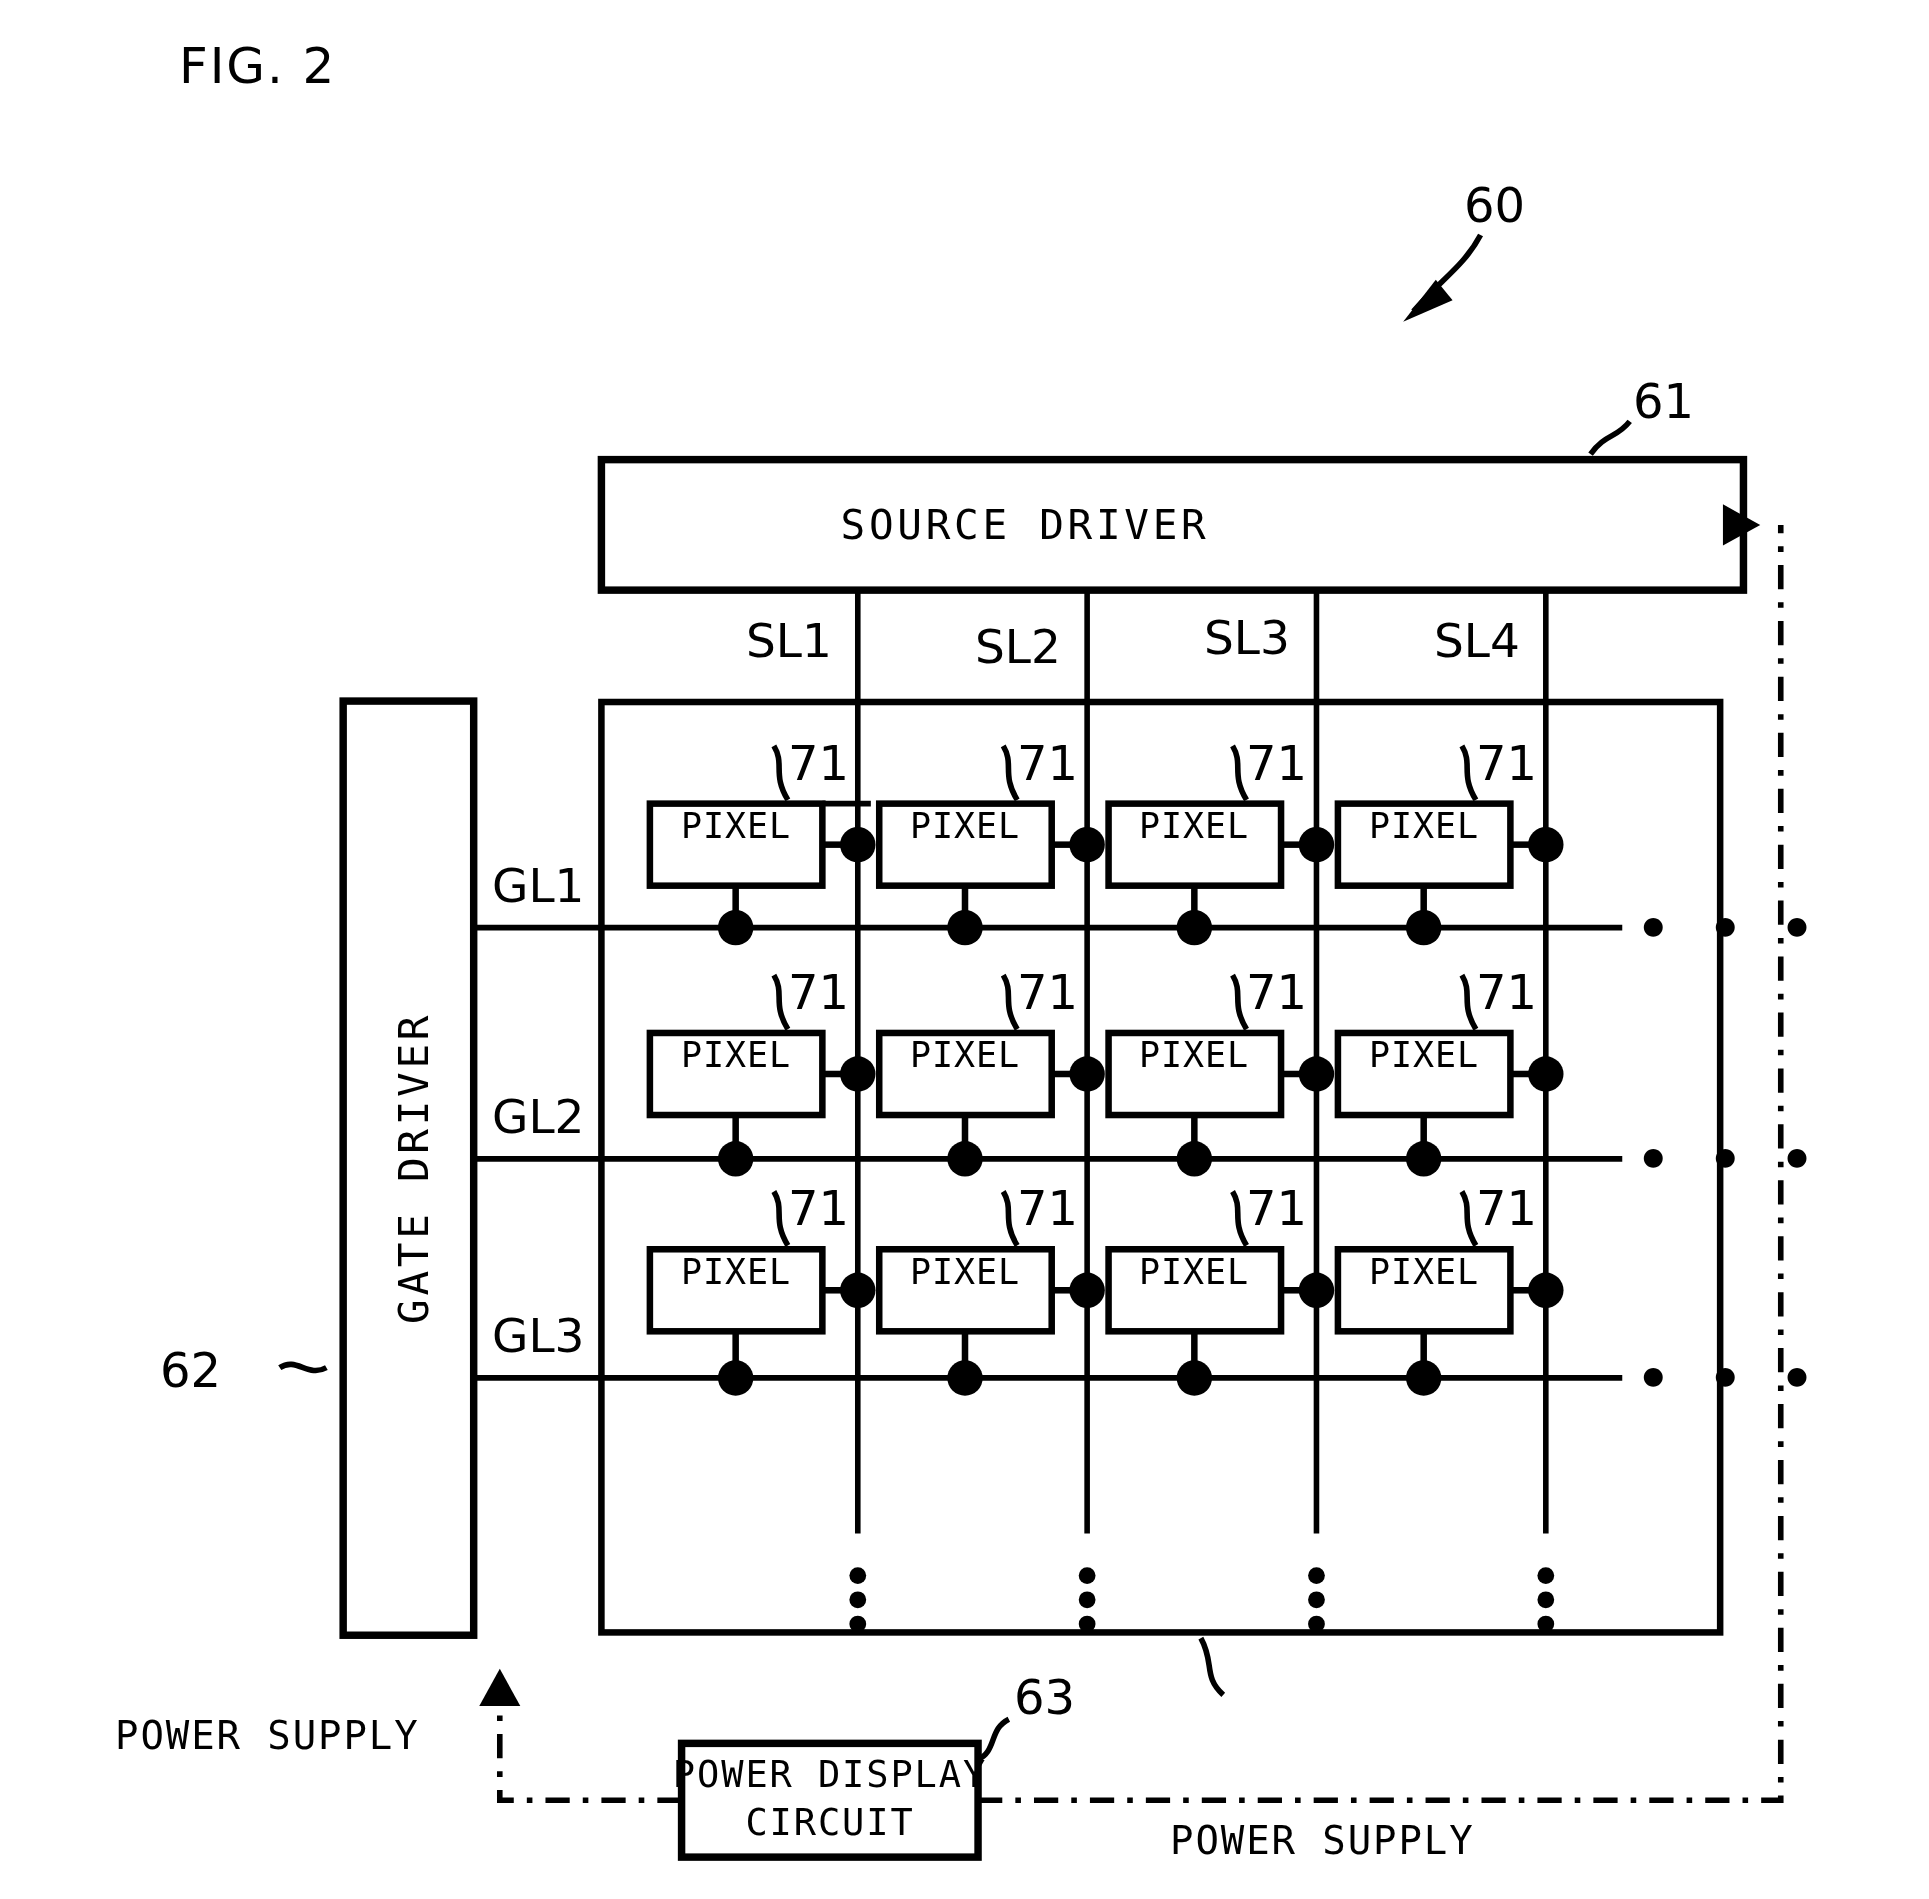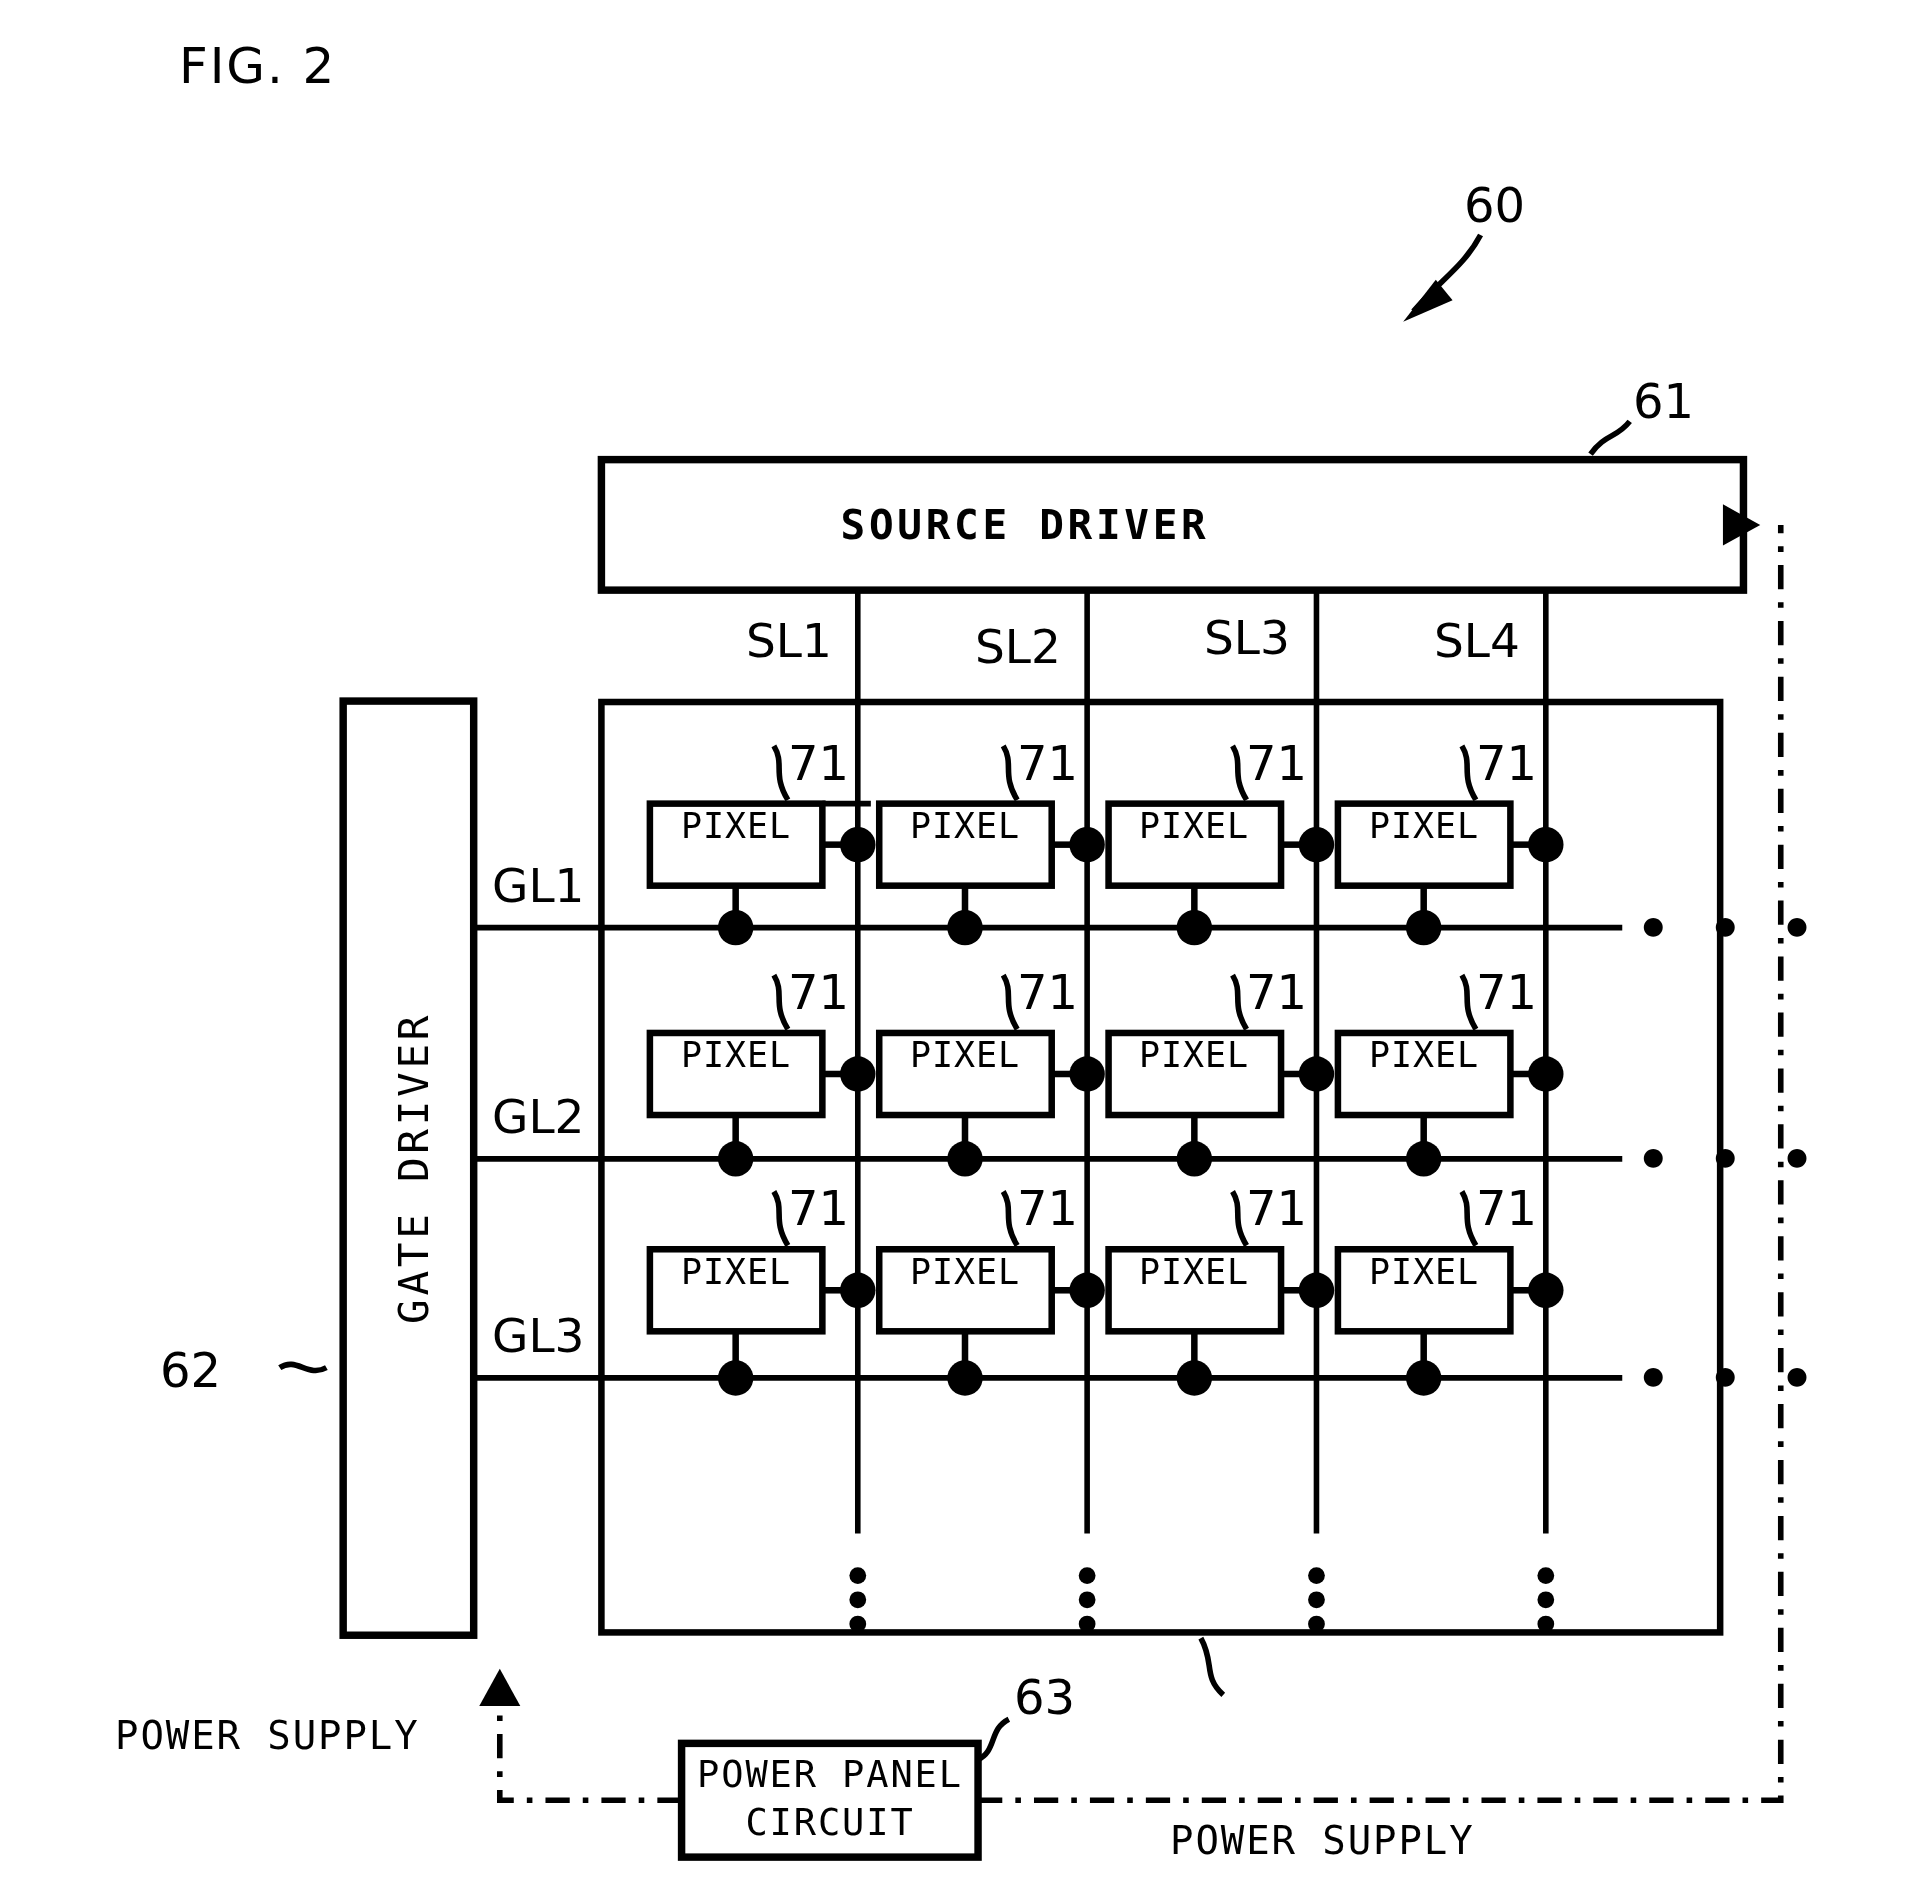--- a/index.html
+++ b/index.html
@@ -232,21 +232,21 @@
 
     <path d="M1888,563 L1848,541 L1848,585 Z" fill="#000"></path>
     <path d="M536,1790 L514,1830 L558,1830 Z" fill="#000"></path>
 
   </svg>
 
   <div class="lbl ref-num" style="left:1464px; top:177px;">60</div>
 
   <div class="lbl ref-num" style="left:1633px; top:373px;">61</div>
 
-  <div class="lbl box-lbl" style="left:1025px; top:501px; transform:translateX(-50%);font-weight:bold;">SOURCE DRIVER</div>
+  <div class="lbl box-lbl" style="left:1025px; top:501px; transform:translateX(-50%);">SOURCE DRIVER</div>
 
   <div class="lbl axis-lbl" style="left:746px; top:613px;">SL1</div>
   <div class="lbl axis-lbl" style="left:975px; top:619px;">SL2</div>
   <div class="lbl axis-lbl" style="left:1204px; top:610px;">SL3</div>
   <div class="lbl axis-lbl" style="left:1434px; top:613px;">SL4</div>
 
   <div class="lbl box-lbl vert-lbl" style="left:390px; top:1324px;">GATE DRIVER</div>
 
   <div class="lbl ref-num" style="left:160px; top:1342px;">62</div>
 
@@ -284,21 +284,21 @@
   <div class="lbl ref-num" style="left:1246px; top:1180px;">71</div>
   <div class="lbl ref-num" style="left:1476px; top:1180px;">71</div>
 
   <div class="lbl ellipsis-h" style="left:1636px; top:897px;">• • •</div>
   <div class="lbl ellipsis-h" style="left:1636px; top:1128px;">• • •</div>
   <div class="lbl ellipsis-h" style="left:1636px; top:1347px;">• • •</div>
 
 
   <div class="lbl small-mono" style="left:115px; top:1713px;">POWER SUPPLY</div>
 
-  <div class="lbl small-mono" style="left:830px; top:1753px; transform:translateX(-50%); font-size:37px;">POWER PANEL</div>
+  <div class="lbl small-mono" style="left:830px; top:1753px; transform:translateX(-50%); font-size:37px;">POWER DISPLAY</div>
   <div class="lbl small-mono" style="left:830px; top:1801px; transform:translateX(-50%); font-size:37px;">CIRCUIT</div>
 
   <div class="lbl ref-num" style="left:1014px; top:1669px;">63</div>
 
   <div class="lbl small-mono" style="left:1170px; top:1818px;">POWER SUPPLY</div>
 
 </div>
 
 
 </body></html>

